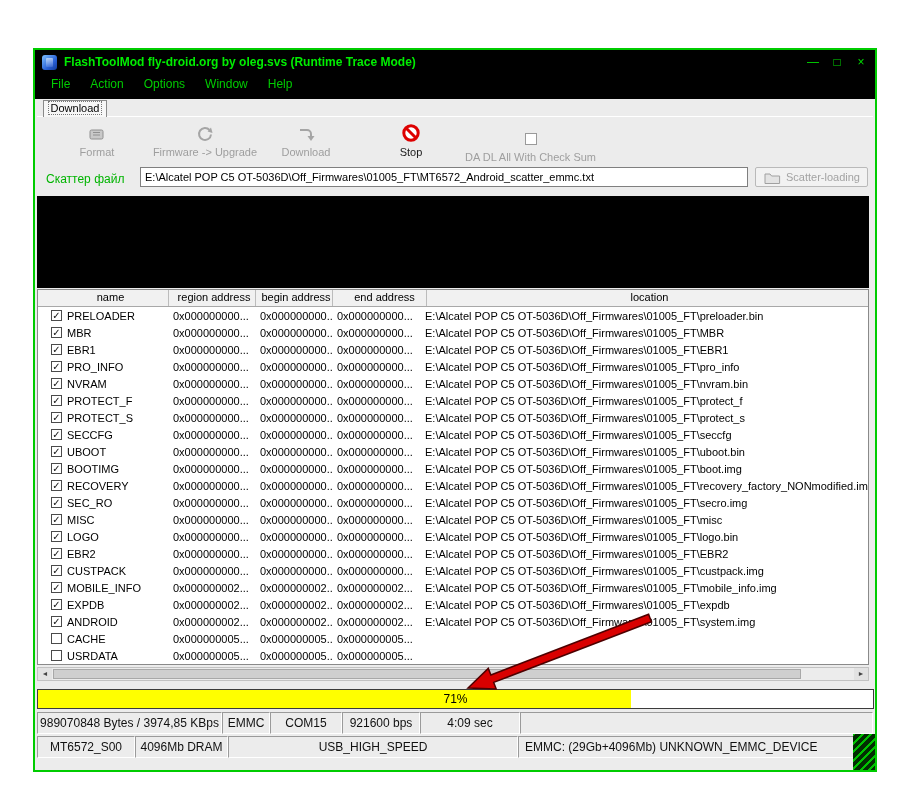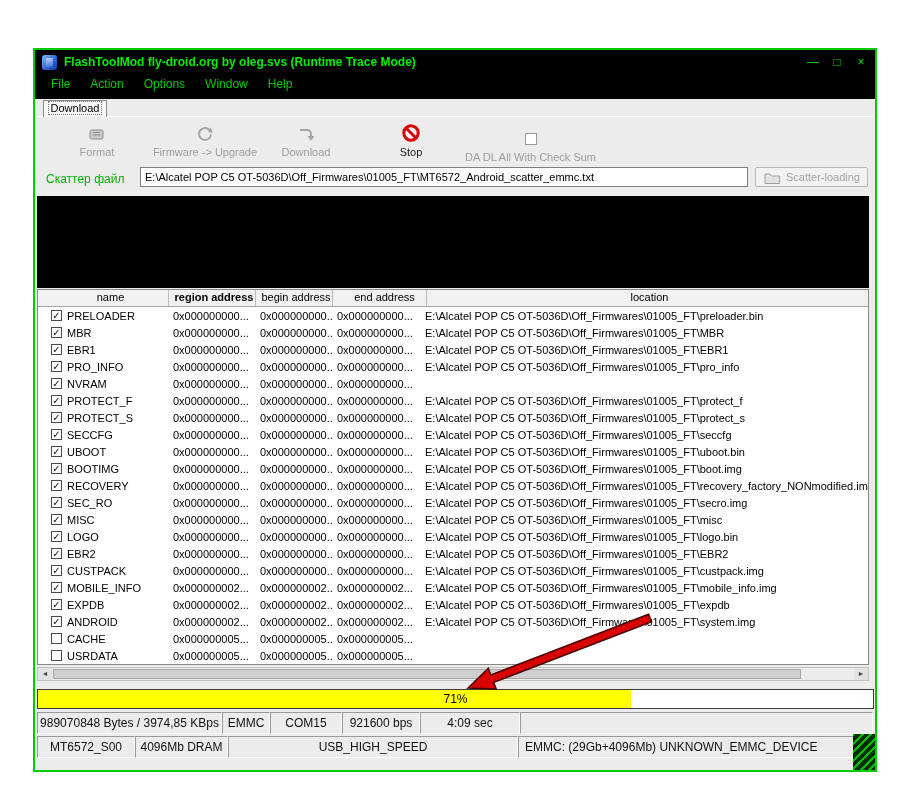--- a/index.html
+++ b/index.html
@@ -51,21 +51,21 @@
                  align-items:center; justify-content:center; gap:5px; font-size:11px; color:#a3a3a3; }
 
   
   .console { position:absolute; left:2px; top:97px; width:832px; height:92px; background:#000; }
 
   
   .table { position:absolute; left:2px; top:190px; width:832px; height:376px; background:#fff;
            border:1px solid #8a8a8a; box-sizing:border-box; overflow:hidden; }
   .thead { display:flex; height:16px; background:#f1f1f1; border-bottom:1px solid #a8a8a8; font-size:11px; }
   .th { box-sizing:border-box; border-right:1px solid #bcbcbc; padding:1px 0 0 4px; white-space:nowrap; overflow:hidden;text-align:center; }
-  .h0 { width:131px; padding-left:15px; } .h1 { width:87px;font-weight:bold; } .h2 { width:77px; } .h3 { width:88px;margin-left:6px; }
+  .h0 { width:131px; padding-left:15px; } .h1 { width:87px; } .h2 { width:77px; } .h3 { width:88px;margin-left:6px; }
   .h4 { flex:1; border-right:none; }
   .trow { display:flex; height:17px; align-items:center; font-size:11px; }
   .tc { box-sizing:border-box; white-space:nowrap; overflow:hidden; }
   .c0 { width:131px; display:flex; align-items:center; padding-left:13px; }
   .c1 { width:87px; padding-left:4px; } .c2 { width:77px; padding-left:4px; } .c3 { width:88px; padding-left:4px; }
   .c4 { flex:1; padding-left:4px; }
   .cbx { width:11px; height:11px; border:1px solid #4a4a4a; background:#fff; margin-right:5px;
          font-size:10px; line-height:9px; text-align:center; color:#111; font-weight:bold;
          flex:0 0 auto; box-sizing:border-box; }
 
@@ -235,20 +235,21 @@
             <div class="tc c4">E:\Alcatel POP C5 OT-5036D\Off_Firmwares\01005_FT\pro_info</div>
           </div>
           <div class="trow">
             <div class="tc c0">
               <span class="cbx">✓</span>
               <span class="rname">NVRAM</span>
             </div>
             <div class="tc c1">0x000000000...</div>
             <div class="tc c2">0x000000000...</div>
             <div class="tc c3">0x000000000...</div>
+            <div class="tc c4">E:\Alcatel POP C5 OT-5036D\Off_Firmwares\01005_FT\nvram.bin</div>
           </div>
           <div class="trow">
             <div class="tc c0">
               <span class="cbx">✓</span>
               <span class="rname">PROTECT_F</span>
             </div>
             <div class="tc c1">0x000000000...</div>
             <div class="tc c2">0x000000000...</div>
             <div class="tc c3">0x000000000...</div>
             <div class="tc c4">E:\Alcatel POP C5 OT-5036D\Off_Firmwares\01005_FT\protect_f</div>

